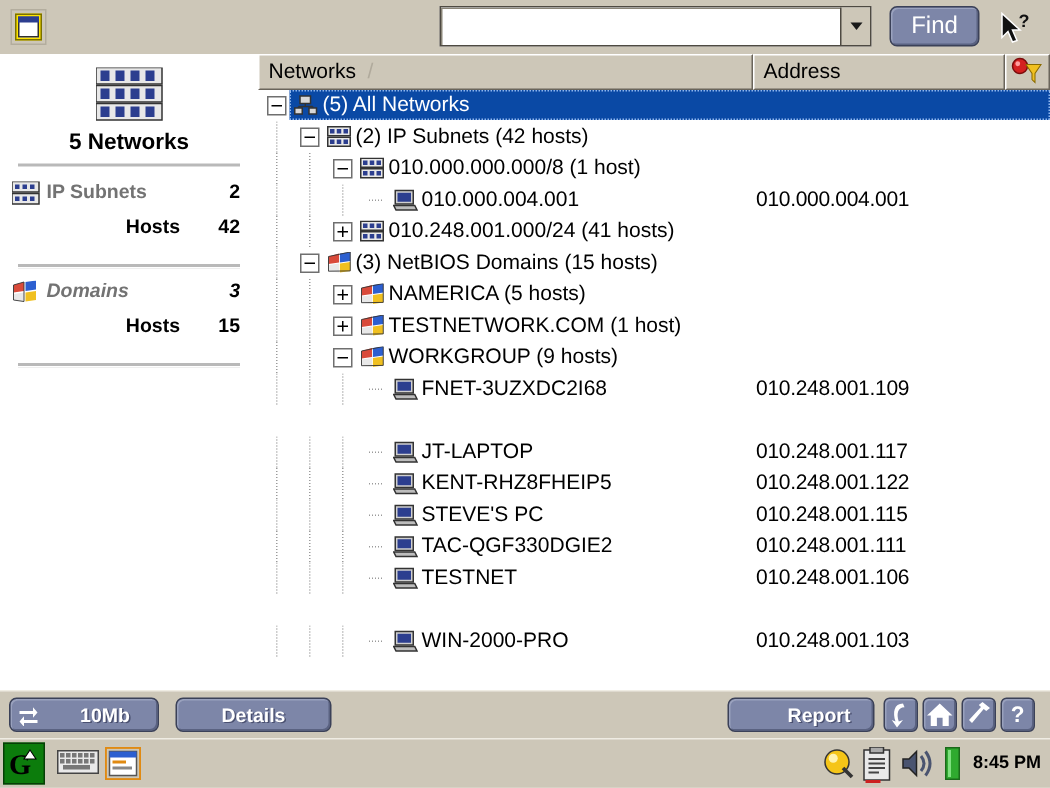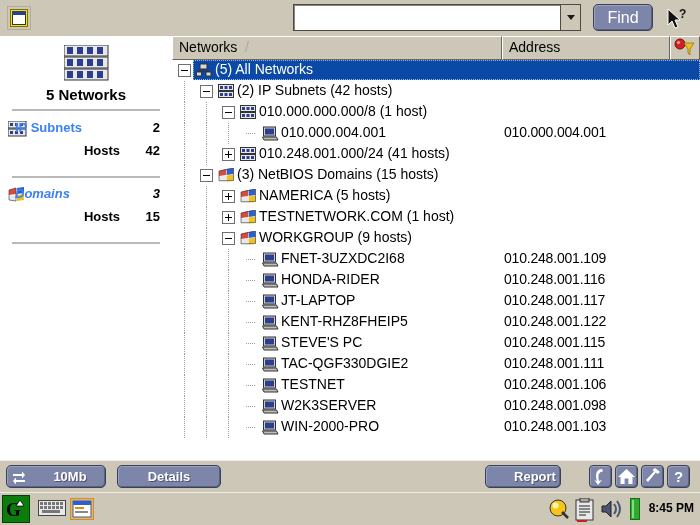--- a/index.html
+++ b/index.html
@@ -74,22 +74,22 @@
   .side-topicon{position:absolute;left:64px;top:9px;}
   .side-title{
     position:absolute;left:0;top:50px;width:172px;text-align:center;
     font-size:15px;font-weight:bold;color:#000;
   }
   .side-rule{position:absolute;left:12px;width:148px;height:2px;
     background:#b9b9b9;border-bottom:1px solid #ffffff;}
   .side-row{position:absolute;left:0;width:172px;height:18px;}
   .side-row .ico{position:absolute;left:8px;top:1px;}
   .side-row .lbl{
-    position:absolute;left:15px;top:0;font-size:13px;font-weight:bold;
-    color:#3b82f6;
+    position:absolute;left:31px;top:0;font-size:13px;font-weight:bold;
+    color:#737373;
   }
   .side-row .lbl.sub{
     left:0;width:120px;text-align:right;color:#000;
   }
   .side-row .num{
     position:absolute;right:12px;top:0;font-size:13px;font-weight:bold;color:#000;
   }
 
   
   .treepanel{
@@ -419,33 +419,20 @@
           <div class="vline" style="left:56px;top:0;height:21px;"></div>
           <div class="hline" style="left:74px;top:10px;width:10px;"></div>
           <span style="position:absolute;left:90px;top:3px;"><svg class="ric" width="17" height="15" viewBox="0 0 17 15">
               <rect x="1.5" y="1" width="12" height="9" fill="#cfcfcf" stroke="#333"></rect>
               <rect x="3" y="2.5" width="9" height="6" fill="#2c3e8f"></rect>
               <path d="M0.5 11 L14.5 11 L16 14 L2 14 Z" fill="#bdbdbd" stroke="#333"></path>
             </svg></span>
           <span class="name" style="left:109px">FNET-3UZXDC2I68</span>
           <span class="addr">010.248.001.109</span>
         </div>
-        <div class="row" style="top:210px">
-          <div class="vline" style="left:12px;top:0;height:21px;"></div>
-          <div class="vline" style="left:34px;top:0;height:21px;"></div>
-          <div class="vline" style="left:56px;top:0;height:21px;"></div>
-          <div class="hline" style="left:74px;top:10px;width:10px;"></div>
-          <span style="position:absolute;left:90px;top:3px;"><svg class="ric" width="17" height="15" viewBox="0 0 17 15">
-              <rect x="1.5" y="1" width="12" height="9" fill="#cfcfcf" stroke="#333"></rect>
-              <rect x="3" y="2.5" width="9" height="6" fill="#2c3e8f"></rect>
-              <path d="M0.5 11 L14.5 11 L16 14 L2 14 Z" fill="#bdbdbd" stroke="#333"></path>
-            </svg></span>
-          <span class="name" style="left:109px">HONDA-RIDER</span>
-          <span class="addr">010.248.001.116</span>
-        </div>
         <div class="row" style="top:231px">
           <div class="vline" style="left:12px;top:0;height:21px;"></div>
           <div class="vline" style="left:34px;top:0;height:21px;"></div>
           <div class="vline" style="left:56px;top:0;height:21px;"></div>
           <div class="hline" style="left:74px;top:10px;width:10px;"></div>
           <span style="position:absolute;left:90px;top:3px;"><svg class="ric" width="17" height="15" viewBox="0 0 17 15">
               <rect x="1.5" y="1" width="12" height="9" fill="#cfcfcf" stroke="#333"></rect>
               <rect x="3" y="2.5" width="9" height="6" fill="#2c3e8f"></rect>
               <path d="M0.5 11 L14.5 11 L16 14 L2 14 Z" fill="#bdbdbd" stroke="#333"></path>
             </svg></span>
@@ -496,33 +483,20 @@
           <div class="vline" style="left:34px;top:0;height:21px;"></div>
           <div class="vline" style="left:56px;top:0;height:21px;"></div>
           <div class="hline" style="left:74px;top:10px;width:10px;"></div>
           <span style="position:absolute;left:90px;top:3px;"><svg class="ric" width="17" height="15" viewBox="0 0 17 15">
               <rect x="1.5" y="1" width="12" height="9" fill="#cfcfcf" stroke="#333"></rect>
               <rect x="3" y="2.5" width="9" height="6" fill="#2c3e8f"></rect>
               <path d="M0.5 11 L14.5 11 L16 14 L2 14 Z" fill="#bdbdbd" stroke="#333"></path>
             </svg></span>
           <span class="name" style="left:109px">TESTNET</span>
           <span class="addr">010.248.001.106</span>
-        </div>
-        <div class="row" style="top:336px">
-          <div class="vline" style="left:12px;top:0;height:21px;"></div>
-          <div class="vline" style="left:34px;top:0;height:21px;"></div>
-          <div class="vline" style="left:56px;top:0;height:21px;"></div>
-          <div class="hline" style="left:74px;top:10px;width:10px;"></div>
-          <span style="position:absolute;left:90px;top:3px;"><svg class="ric" width="17" height="15" viewBox="0 0 17 15">
-              <rect x="1.5" y="1" width="12" height="9" fill="#cfcfcf" stroke="#333"></rect>
-              <rect x="3" y="2.5" width="9" height="6" fill="#2c3e8f"></rect>
-              <path d="M0.5 11 L14.5 11 L16 14 L2 14 Z" fill="#bdbdbd" stroke="#333"></path>
-            </svg></span>
-          <span class="name" style="left:109px">W2K3SERVER</span>
-          <span class="addr">010.248.001.098</span>
         </div>
         <div class="row" style="top:357px">
           <div class="vline" style="left:12px;top:0;height:21px;"></div>
           <div class="vline" style="left:34px;top:0;height:21px;"></div>
           <div class="vline" style="left:56px;top:0;height:21px;"></div>
           <div class="hline" style="left:74px;top:10px;width:10px;"></div>
           <span style="position:absolute;left:90px;top:3px;"><svg class="ric" width="17" height="15" viewBox="0 0 17 15">
               <rect x="1.5" y="1" width="12" height="9" fill="#cfcfcf" stroke="#333"></rect>
               <rect x="3" y="2.5" width="9" height="6" fill="#2c3e8f"></rect>
               <path d="M0.5 11 L14.5 11 L16 14 L2 14 Z" fill="#bdbdbd" stroke="#333"></path>
@@ -538,21 +512,21 @@
     <div class="tbtn" style="left:6px;width:100px;">
       <svg style="position:absolute;left:5px;top:4px;" width="14" height="14" viewBox="0 0 14 14">
         <path d="M1 4 L10 4 L10 1.5 L13 5 L10 8.5 L10 6 L1 6 Z" fill="#ffffff"></path>
         <path d="M13 10 L4 10 L4 7.5 L1 11 L4 14.5 L4 12 L13 12 Z" fill="#ffffff"></path>
       </svg>
       <span style="position:absolute;left:30px;top:0;width:66px;">10Mb</span>
     </div>
 
     <div class="tbtn" style="left:117px;width:104px;">Details</div>
 
-    <div class="tbtn" style="left:485px;width:76px;padding-left:24px;">Report</div>
+    <div class="tbtn" style="left:485px;width:98px;padding-left:24px;">Report</div>
 
     <div class="sqbtn" style="left:589px;">
       <svg width="21" height="21" viewBox="0 0 21 21">
         <path d="M12 3 C6 3 5 9 7 15 L4.5 14 L8 19 L12 14 L9.2 15 C7.5 10 8.5 5.5 13 5.5 Z" fill="#ffffff"></path>
       </svg>
     </div>
     <div class="sqbtn" style="left:615px;">
       <svg width="21" height="21" viewBox="0 0 21 21">
         <path d="M10.5 3 L19 11 L16.5 11 L16.5 18 L4.5 18 L4.5 11 L2 11 Z" fill="#ffffff"></path>
         <rect x="8.6" y="12.5" width="3.8" height="5.5" fill="#7d86a8"></rect>

